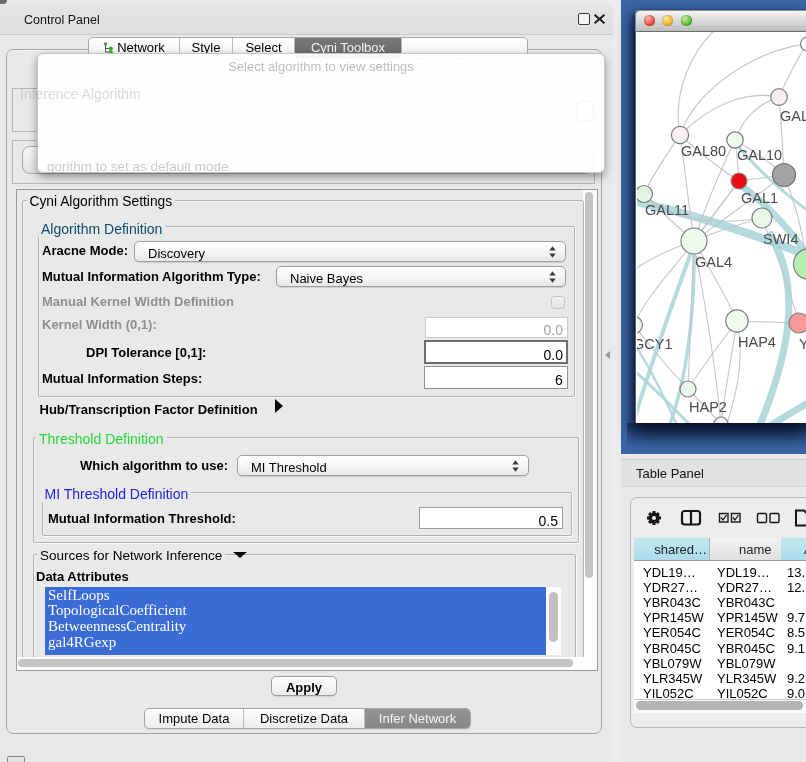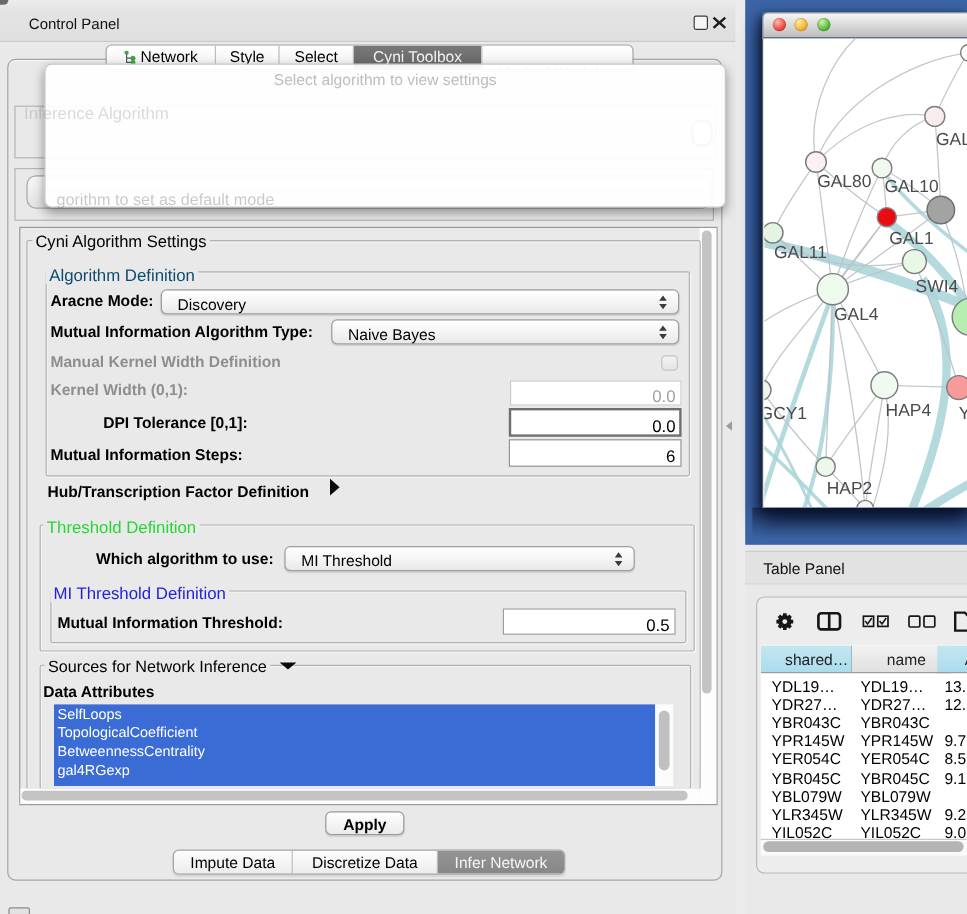--- a/index.html
+++ b/index.html
@@ -113,21 +113,21 @@
 
 <div class="lbl b" style="left:48px;top:511px;">Mutual Information Threshold:</div>
 <div class="fld" style="left:418.5px;top:507px;width:144px;height:21.5px;border:1px solid #9e9e9e;"></div>
 <div class="fv" style="left:538.5px;top:513px;">0.5</div>
 
 <div class="grp" style="left:33px;top:553.5px;width:540.5px;height:102.5px;"></div>
 <div class="gtitle" style="left:37px;top:548px;color:#000;font-size:13.5px;">Sources for Network Inference</div>
 <div class="abs" style="left:233px;top:552px;width:0;height:0;border-top:6.5px solid #0a0a0a;border-left:7px solid transparent;border-right:7px solid transparent;z-index:3;"></div>
 
 <div class="lbl b" style="left:36px;top:568.5px;">Data Attributes</div>
-<div class="abs" style="left:44.5px;top:586.5px;width:501px;height:68.5px;background:#3b6cd6;color:#fff;font-size:12px;line-height:15.9px;padding:1px 0 0 3.5px;box-sizing:border-box;overflow:hidden;">SelfLoops<br>TopologicalCoefficient<br>BetweennessCentrality<br>gal4RGexp</div>
+<div class="abs" style="left:44.5px;top:586.5px;width:501px;height:68.5px;background:#3b6cd6;color:#fff;font-size:15px;line-height:15.9px;padding:1px 0 0 3.5px;box-sizing:border-box;overflow:hidden;font-family:Liberation Serif, serif;">SelfLoops<br>TopologicalCoefficient<br>BetweennessCentrality<br>gal4RGexp</div>
 <div class="abs" style="left:545.5px;top:586.5px;width:15px;height:68.5px;background:#fcfcfc;"></div>
 <div class="abs" style="left:549px;top:591.5px;width:9px;height:50px;background:#c0c0c0;border-radius:4.5px;"></div>
 
 <div class="abs" style="left:17px;top:656.5px;width:566px;height:13px;background:#fdfdfd;"></div>
 <div class="abs" style="left:17.8px;top:659px;width:555px;height:7.5px;background:#c3c3c3;border-radius:3.75px;"></div>
 
 <div class="abs" style="left:271px;top:675.5px;width:66px;height:20px;border:1px solid #9b9b9b;border-radius:5px;background:linear-gradient(180deg,#ffffff,#ebebeb);text-align:center;font-size:13px;font-weight:bold;padding-top:3px;box-sizing:border-box;box-shadow:0 1px 1px rgba(0,0,0,.1);">Apply</div>
 
 <div class="abs" style="left:144px;top:708px;width:325px;height:19px;border:1px solid #a6a6a6;border-radius:5px;background:linear-gradient(180deg,#fdfdfd,#ececec);overflow:hidden;display:flex;box-shadow:0 1px 1px rgba(0,0,0,.08);">
   <div style="width:98px;border-right:1px solid #bdbdbd;text-align:center;font-size:13px;padding-top:2px;">Impute Data</div>

